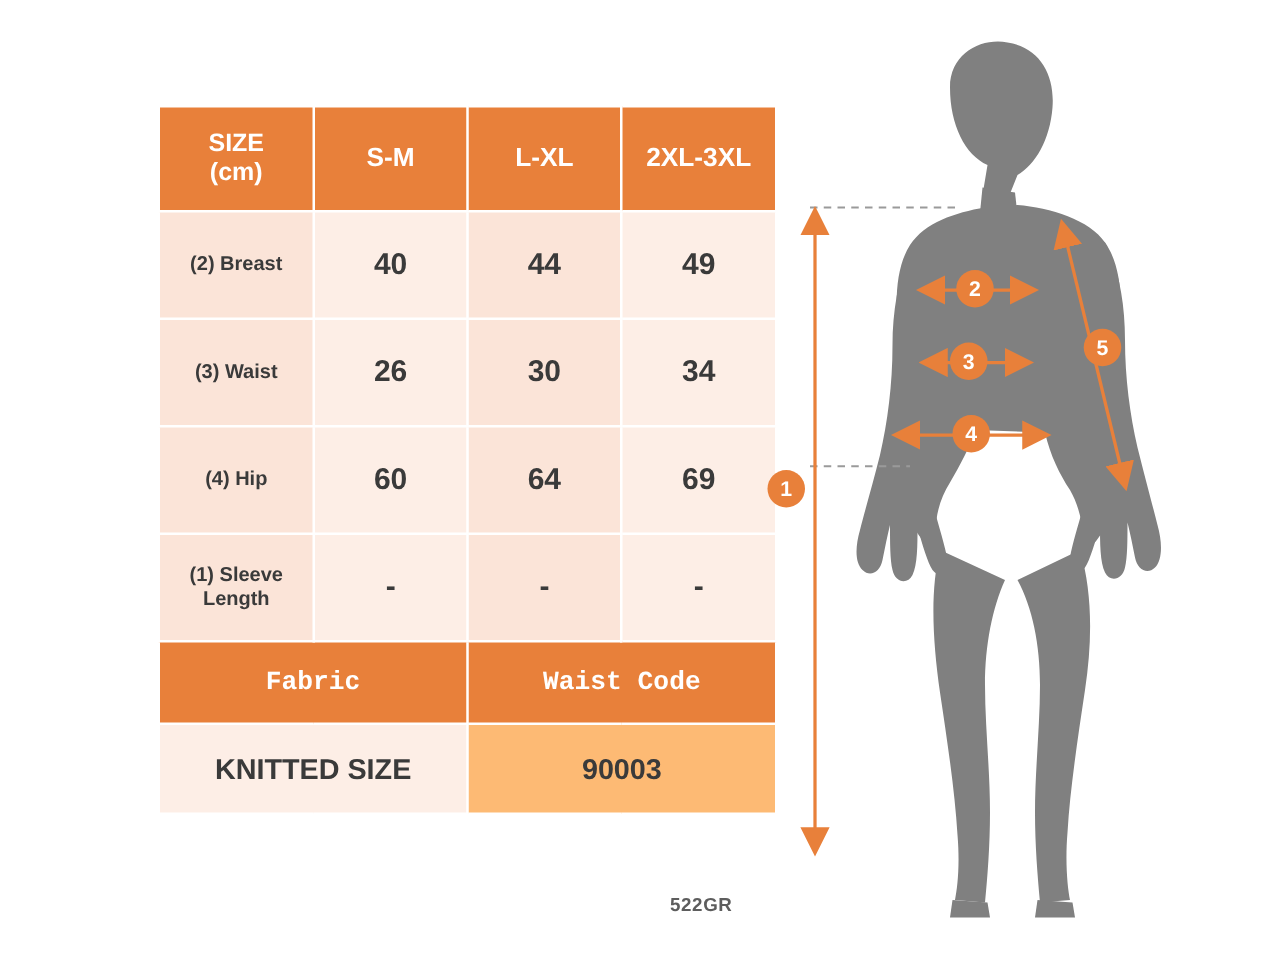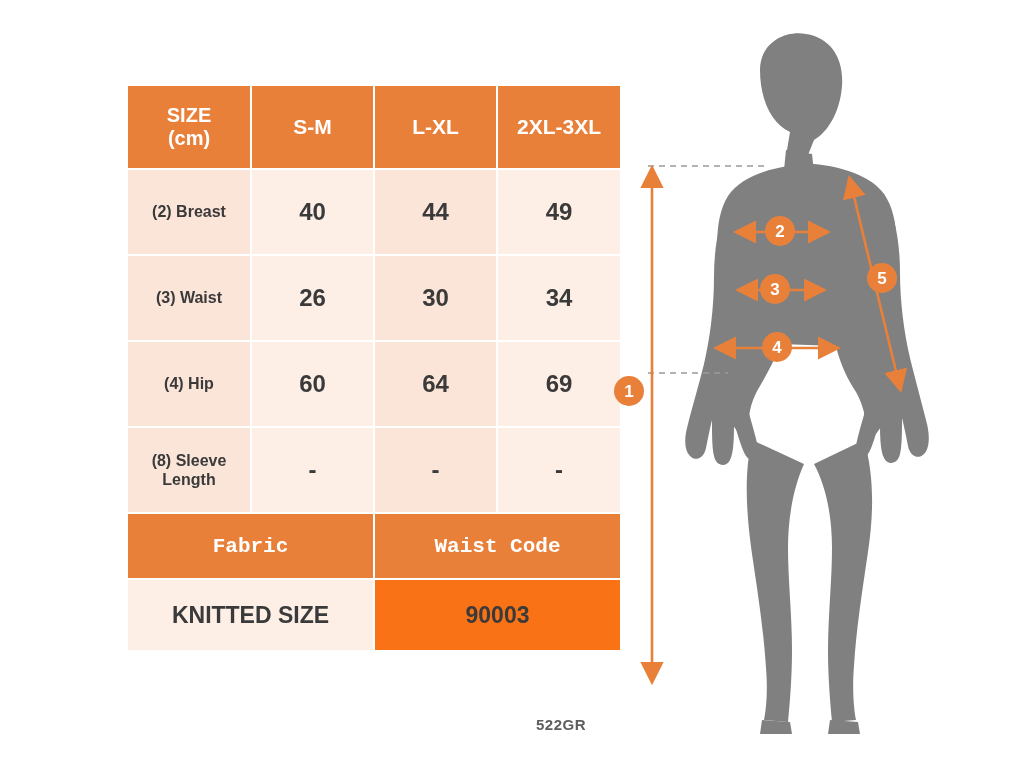--- a/index.html
+++ b/index.html
@@ -72,21 +72,21 @@
     font-family: Liberation Mono, monospace;
   }
   .fabric-val {
     background: #fdeee6;
     font-size: 23px;
     color: #3a3a3a;
     height: 68px;
     font-weight: normal;
   }
   .code-val {
-    background: #f97316;
+    background: #fdba74;
     font-size: 23px;
     color: #3a3a3a;
     height: 68px;
     font-weight: normal;
   }
   .table-code {
     position: absolute;
     left: 536px;
     top: 716px;
     font-size: 15px;
@@ -161,21 +161,21 @@
       </tr>
 
       <tr>
         <td class="rowlabel">(4) Hip</td>
         <td class="val">60</td>
         <td class="val alt">64</td>
         <td class="val">69</td>
       </tr>
 
       <tr>
-        <td class="rowlabel">(8) Sleeve Length</td>
+        <td class="rowlabel">(1) Sleeve Length</td>
         <td class="val">-</td>
         <td class="val alt">-</td>
         <td class="val">-</td>
       </tr>
 
       <tr>
         <td class="fabric-hdr" colspan="2">Fabric</td>
         <td class="fabric-hdr" colspan="2">Waist Code</td>
       </tr>
 

